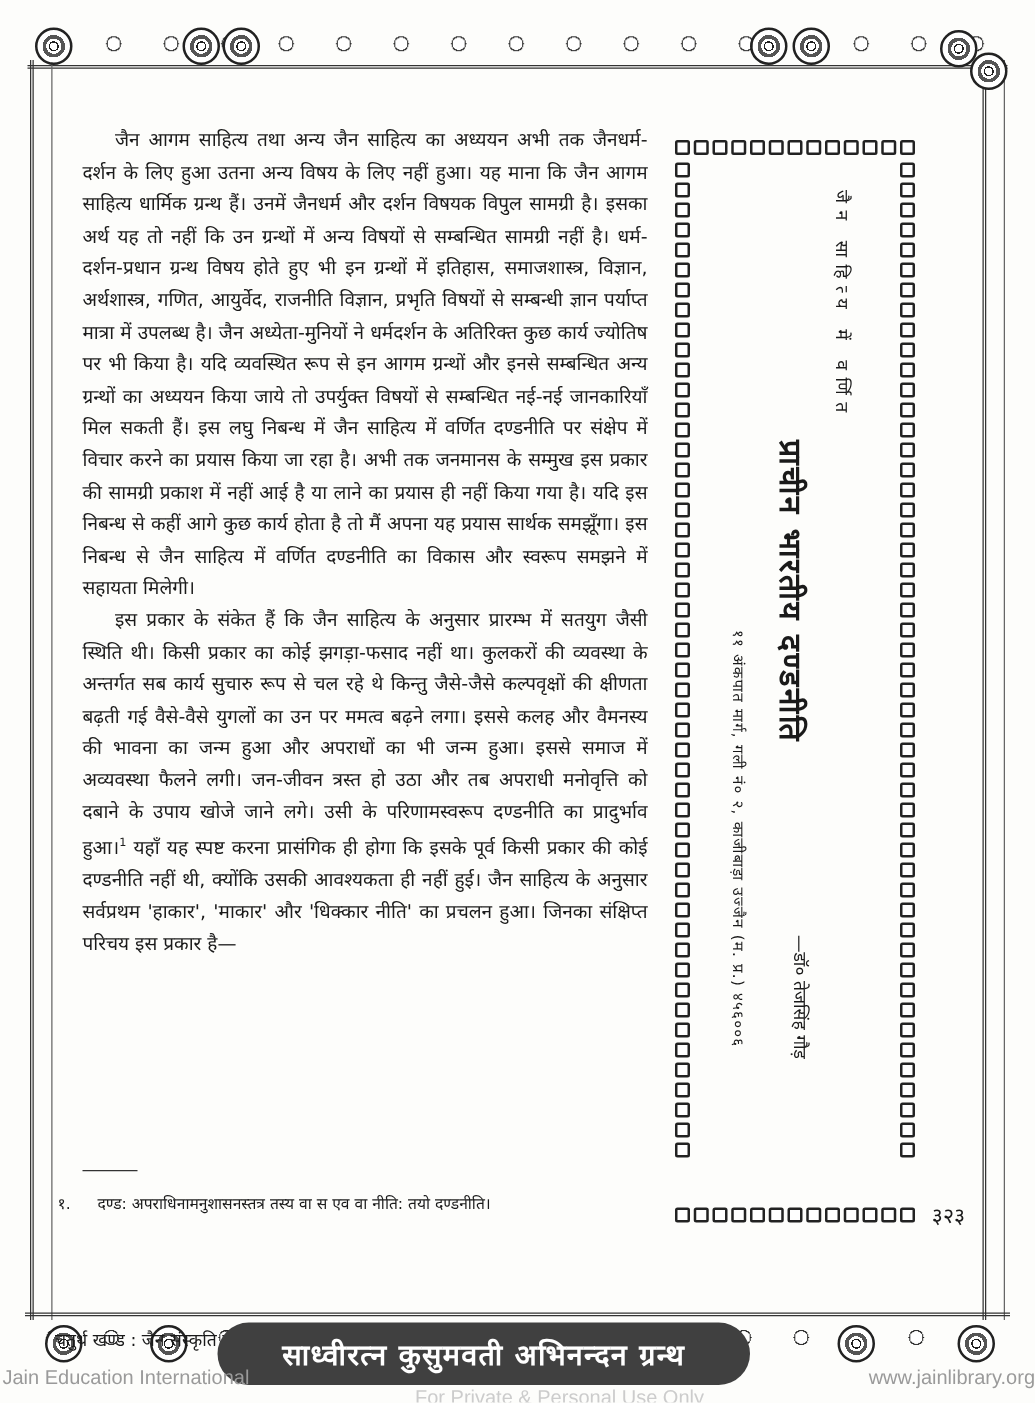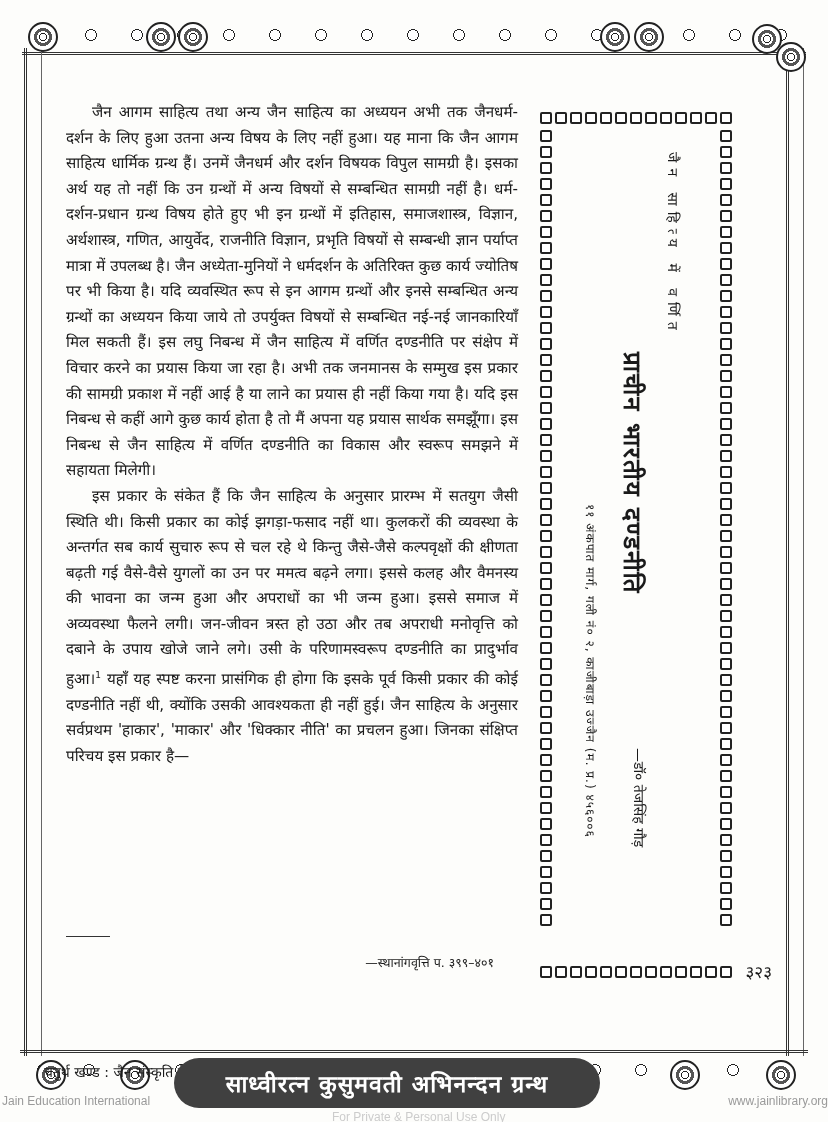--- a/index.html
+++ b/index.html
@@ -52,21 +52,21 @@
   .v-addr { left:42px; top:392px; font-size:12px; letter-spacing:1px; }
   .v-author { left:90px; top:636px; font-size:14px; }
 
   
   .banner {
     position:absolute; left:174px; top:1058px; width:426px; height:50px;
     background:#404040; border-radius:26px; color:#fff;
     display:flex; align-items:center; justify-content:center;
     font-size:23px; font-weight:bold; letter-spacing:1px;
   }
-  .wm { position:absolute; top:1094px; font-size:12px; color:#9a9a9a; font-family:"Liberation Sans", sans-serif; }
+  .wm { position:absolute; top:1094px; font-size:16px; color:#9a9a9a; font-family:"Liberation Sans", sans-serif; }
   .wm-left { left:2px; }
   .wm-center { left:332px; color:#ccc;margin-top:16px; }
   .wm-right { right:0; }
 </style>
 </head>
 <body>
 
 <div class="orn-top"></div>
 <div class="orn-left"></div>
 <div class="orn-right"></div>
@@ -83,21 +83,21 @@
 <div class="rosette" style="left:670px;top:1060px"></div>
 <div class="rosette" style="left:766px;top:1060px"></div>
 
 <div class="main">
   <p class="para">जैन आगम साहित्य तथा अन्य जैन साहित्य का अध्ययन अभी तक जैनधर्म-दर्शन के लिए हुआ उतना अन्य विषय के लिए नहीं हुआ। यह माना कि जैन आगम साहित्य धार्मिक ग्रन्थ हैं। उनमें जैनधर्म और दर्शन विषयक विपुल सामग्री है। इसका अर्थ यह तो नहीं कि उन ग्रन्थों में अन्य विषयों से सम्बन्धित सामग्री नहीं है। धर्म-दर्शन-प्रधान ग्रन्थ विषय होते हुए भी इन ग्रन्थों में इतिहास, समाजशास्त्र, विज्ञान, अर्थशास्त्र, गणित, आयुर्वेद, राजनीति विज्ञान, प्रभृति विषयों से सम्बन्धी ज्ञान पर्याप्त मात्रा में उपलब्ध है। जैन अध्येता-मुनियों ने धर्मदर्शन के अतिरिक्त कुछ कार्य ज्योतिष पर भी किया है। यदि व्यवस्थित रूप से इन आगम ग्रन्थों और इनसे सम्बन्धित अन्य ग्रन्थों का अध्ययन किया जाये तो उपर्युक्त विषयों से सम्बन्धित नई-नई जानकारियाँ मिल सकती हैं। इस लघु निबन्ध में जैन साहित्य में वर्णित दण्डनीति पर संक्षेप में विचार करने का प्रयास किया जा रहा है। अभी तक जनमानस के सम्मुख इस प्रकार की सामग्री प्रकाश में नहीं आई है या लाने का प्रयास ही नहीं किया गया है। यदि इस निबन्ध से कहीं आगे कुछ कार्य होता है तो मैं अपना यह प्रयास सार्थक समझूँगा। इस निबन्ध से जैन साहित्य में वर्णित दण्डनीति का विकास और स्वरूप समझने में सहायता मिलेगी।</p>
   <p class="para"><span>इस प्रकार के संकेत हैं कि जैन साहित्य के अनुसार प्रारम्भ में सतयुग जैसी स्थिति थी। किसी प्रकार का कोई झगड़ा-फसाद नहीं था। कुलकरों की व्यवस्था के अन्तर्गत सब कार्य सुचारु रूप से चल रहे थे किन्तु जैसे-जैसे कल्पवृक्षों की क्षीणता बढ़ती गई वैसे-वैसे युगलों का उन पर ममत्व बढ़ने लगा। इससे कलह और वैमनस्य की भावना का जन्म हुआ और अपराधों का भी जन्म हुआ। इससे समाज में अव्यवस्था फैलने लगी। जन-जीवन त्रस्त हो उठा और तब अपराधी मनोवृत्ति को दबाने के उपाय खोजे जाने लगे। उसी के परिणामस्वरूप दण्डनीति का प्रादुर्भाव हुआ।</span><sup>1</sup> <span>यहाँ यह स्पष्ट करना प्रासंगिक ही होगा कि इसके पूर्व किसी प्रकार की कोई दण्डनीति नहीं थी, क्योंकि उसकी आवश्यकता ही नहीं हुई। जैन साहित्य के अनुसार सर्वप्रथम 'हाकार', 'माकार' और 'धिक्कार नीति' का प्रचलन हुआ। जिनका संक्षिप्त परिचय इस प्रकार है—</span></p>
 </div>
 
 <div class="fn-rule"></div>
 <div class="footnote">
-  <div class="fn-src">—स्थानांगवृत्ति प. ३९९–४०१</div>
+  <div><span class="fn-num">१.</span><span>दण्ड: अपराधिनामनुशासनस्तत्र तस्य वा स एव वा नीति: तयो दण्डनीति।</span></div>
 </div>
 
 <div class="running-left">चतुर्थ खण्ड : जैन संस्कृति के विविध आयाम</div>
 <div class="page-no">३२३</div>
 
 <div class="panel">
   <div class="sq-row" style="top:0">
     <div class="sq"></div>
       <div class="sq"></div>
       <div class="sq"></div>

